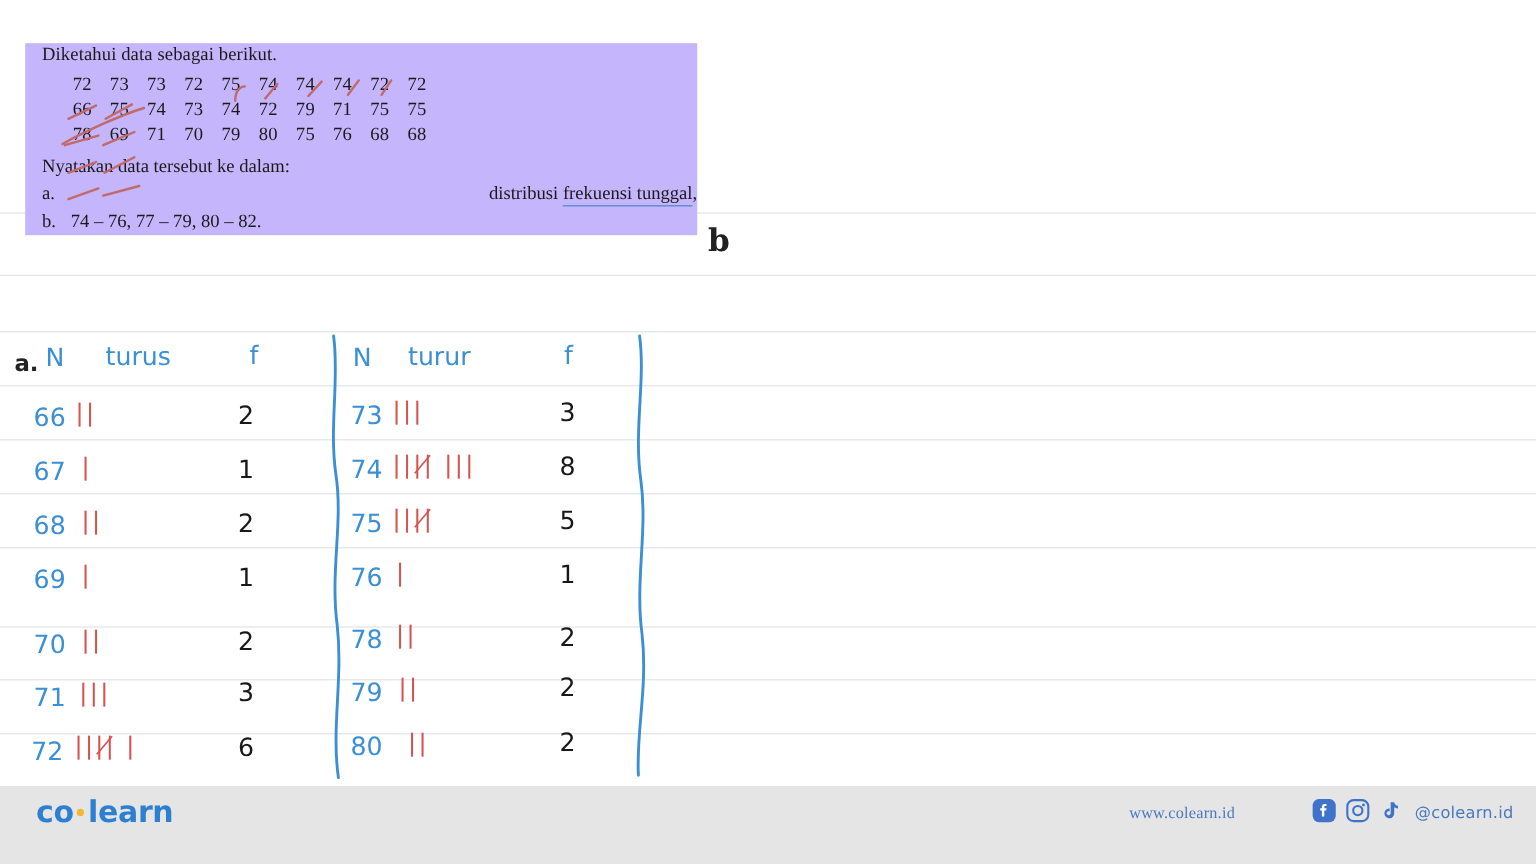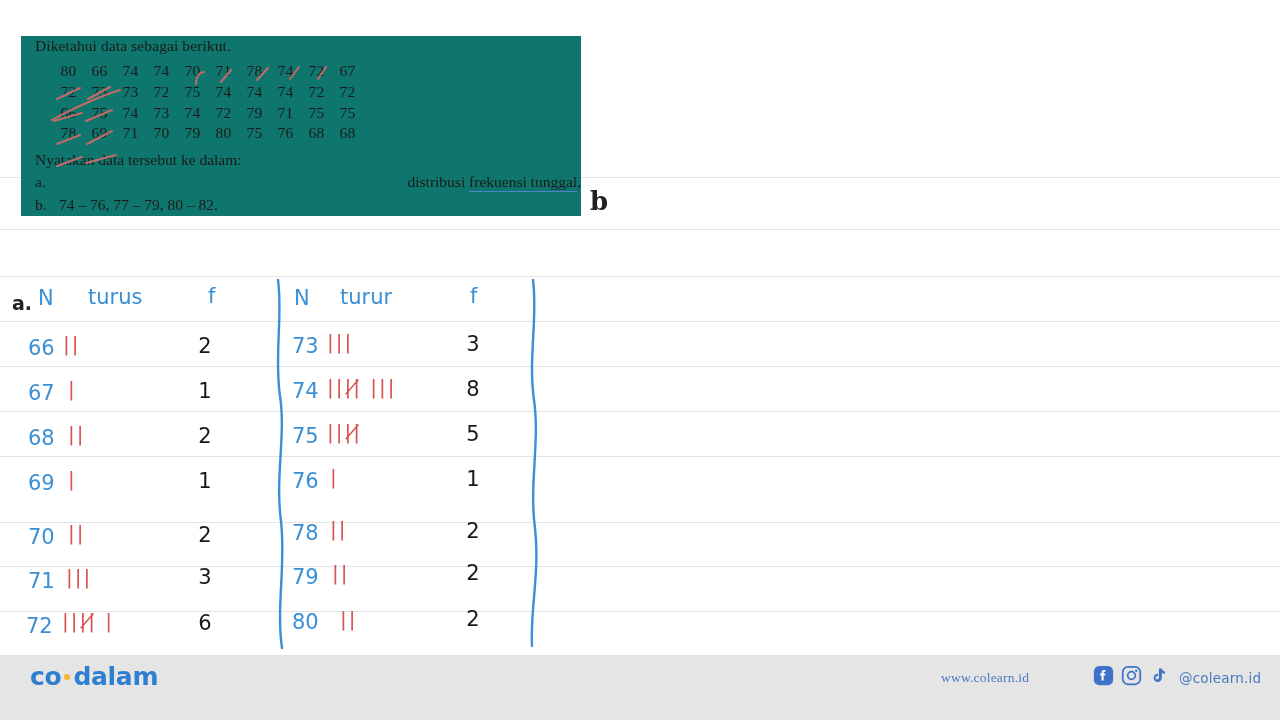--- a/index.html
+++ b/index.html
@@ -33,21 +33,21 @@
     height: 1px;
     background: #e2e3e6;
   }
 
   
   .question-card {
     position: absolute;
     left: 21px;
     top: 36px;
     width: 560px;
-    background: #0f766e;
+    background: #c4b5fd;
     padding: 0;
     z-index: 4;
   }
   .q-intro {
     font-size: 15.5px;
     line-height: 1.35;
     padding-left: 14px;
     letter-spacing: 0.1px;
   }
   .data-grid {
@@ -239,23 +239,20 @@
   <div class="rule" style="top:611px"></div>
   <div class="rule" style="top:655px"></div>
 </div>
 
 <div class="question-card">
 
   <div class="q-intro">Diketahui data sebagai berikut.</div>
 
   <div class="data-grid">
     <div class="data-row">
-      <span class="cell">80</span><span class="cell">66</span><span class="cell">74</span><span class="cell">74</span><span class="cell">70</span><span class="cell">71</span><span class="cell">78</span><span class="cell">74</span><span class="cell">72</span><span class="cell">67</span>
-    </div>
-    <div class="data-row">
       <span class="cell">72</span><span class="cell">73</span><span class="cell">73</span><span class="cell">72</span><span class="cell">75</span><span class="cell">74</span><span class="cell">74</span><span class="cell">74</span><span class="cell">72</span><span class="cell">72</span>
     </div>
     <div class="data-row">
       <span class="cell">66</span><span class="cell">75</span><span class="cell">74</span><span class="cell">73</span><span class="cell">74</span><span class="cell">72</span><span class="cell">79</span><span class="cell">71</span><span class="cell">75</span><span class="cell">75</span>
     </div>
     <div class="data-row">
       <span class="cell">78</span><span class="cell">69</span><span class="cell">71</span><span class="cell">70</span><span class="cell">79</span><span class="cell">80</span><span class="cell">75</span><span class="cell">76</span><span class="cell">68</span><span class="cell">68</span>
     </div>
   </div>
 
@@ -368,21 +365,21 @@
 
   <div class="cell-num" style="left:292px;top:334px">80</div>
   <div class="cell-tally" style="left:340px;top:331px">||</div>
   <div class="cell-freq" style="left:458px;top:331px">2</div>
 </div>
 
 <div class="footer">
   <div class="logo">
     <span>co</span>
     <span class="dot"></span>
-    <span>dalam</span>
+    <span>learn</span>
   </div>
 
   <div class="site">www.colearn.id</div>
 
   <div class="social">
     <span>
       <svg width="21" height="21" viewBox="0 0 24 24">
         <rect x="1" y="1" width="22" height="22" rx="6" fill="#3f72c9"></rect>
         <path d="M14.2 7.6h-1.3c-.5 0-.8.3-.8.8v1.4h2.1l-.3 2.2h-1.8v5.6H9.8v-5.6H8.2v-2.2h1.6V8.5c0-1.7 1-2.7 2.6-2.7h1.8z" fill="#fff"></path>
       </svg>

